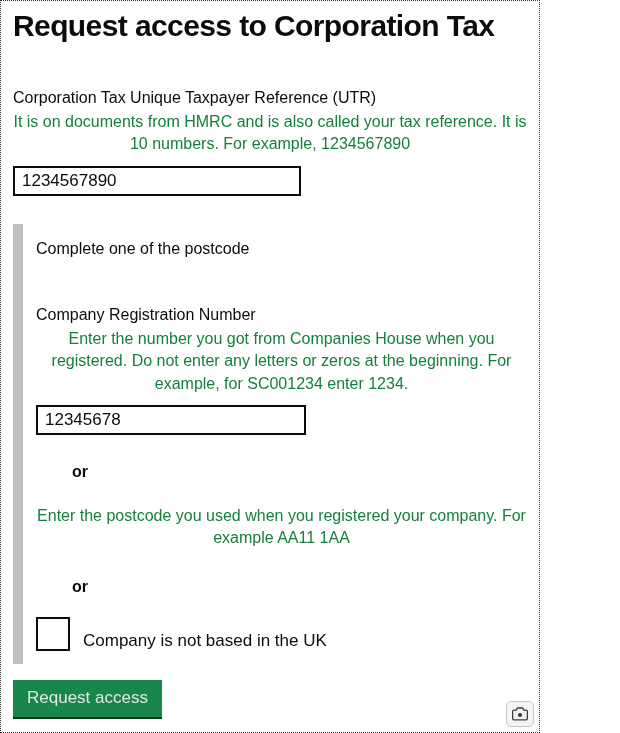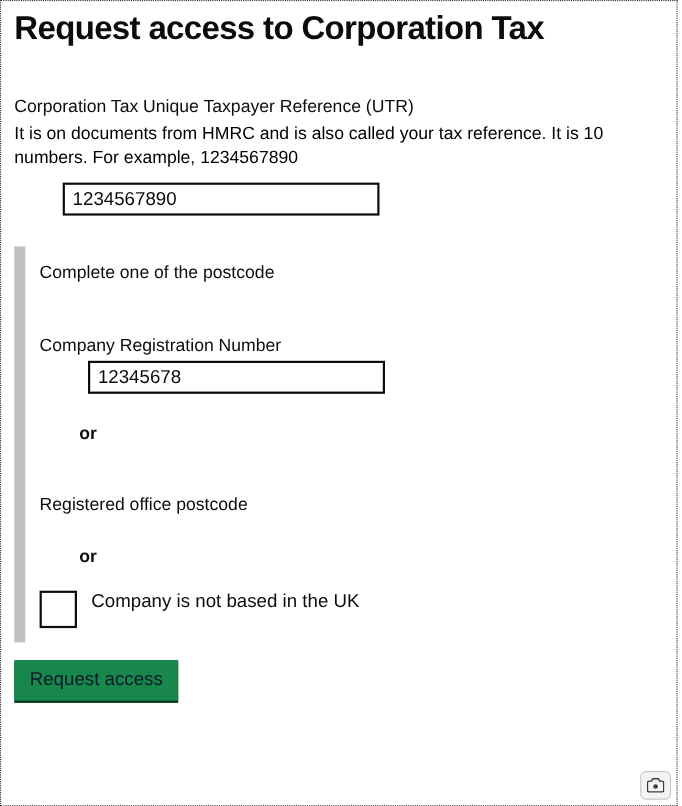--- a/index.html
+++ b/index.html
@@ -1,20 +1,20 @@
 <!DOCTYPE html>
 <html><head>
 <meta charset="utf-8">
 <style>
   * { margin: 0; padding: 0; box-sizing: border-box; }
   html, body { background: #fff; }
   body { font-family: "Liberation Sans", "DejaVu Sans", sans-serif; color: #0b0c0c; }
 
   .page {
-    width: 616px;
+    width: 540px;
     height: 733px;
     border: 1px dotted #2b2b2b;
     background: #fff;
     position: relative;
     padding: 6px 12px 0 12px;
     overflow: hidden;
   }
 
   .page-title {
     font-size: 30px;
@@ -27,38 +27,38 @@
   .form-label {
     font-size: 16px;
     line-height: 1.25;
     margin-bottom: 3px;
     margin-top: 46px;
   }
 
   .form-hint {
     font-size: 16px;
     line-height: 1.4;
-    color: #000000;
+    color: #15803d;
     margin-bottom: 10px;
+    text-align: center;
   }
 
   .hint-utr { max-width: 566px; }
   .hint-narrow { max-width: 516px; }
 
   .text-input {
     display: block;
     height: 30px;
     border: 2px solid #0b0c0c;
     border-radius: 0;
     font-family: inherit;
     font-size: 17px;
     color: #0b0c0c;
     padding: 0 7px;
     background: #fff;
-    margin-left: 44px;
   }
   .input-utr { width: 288px; }
   .input-inner { width: 270px; }
 
   .conditional-group {
     margin-top: 28px;
     border-left: 10px solid #bfc1c3;
     padding: 15px 0 13px 13px;
   }
 
@@ -72,21 +72,21 @@
   .or-divider {
     font-size: 16px;
     font-weight: bold;
     margin-top: 28px;
     margin-left: 36px;
   }
 
   .checkbox-row {
     margin-top: 21px;
     display: flex;
-    align-items: flex-start;
+    align-items: flex-end;
   }
 
   .checkbox-box {
     width: 34px;
     height: 34px;
     border: 2px solid #0b0c0c;
     background: #fff;
     flex: 0 0 auto;
     cursor: pointer;
   }
@@ -94,21 +94,21 @@
   .checkbox-label {
     font-size: 17px;
     margin-left: 13px;
   }
 
   .submit-button {
     margin-top: 16px;
     display: inline-block;
     border: none;
     background: #17874b;
-    color: #0f172a;
+    color: #e5e5e5;
     font-family: inherit;
     font-size: 17px;
     padding: 8px 14px 9px 14px;
     box-shadow: 0 2px 0 #003618;
     cursor: pointer;
   }
 
   .camera-button {
     position: absolute;
     right: 5px;
@@ -136,27 +136,28 @@
     <div class="form-hint hint-utr">It is on documents from HMRC and is also called your tax reference. It is 10 numbers. For example, 1234567890</div>
     <input class="text-input input-utr" type="text" value="1234567890" style="">
   </div>
 
   <div class="conditional-group">
 
     <div class="group-legend">Complete one of the postcode</div>
 
     <div class="sub-group">
       <div class="form-label">Company Registration Number</div>
+      <div class="form-hint hint-narrow">Enter the number you got from Companies House when you registered. Do not enter any letters or zeros at the beginning. For example, for SC001234 enter 1234.</div>
       <input class="text-input input-inner" type="text" value="12345678" style="">
     </div>
 
     <div class="or-divider">or</div>
 
     <div class="sub-group">
-      <div class="form-label">Registered office postcode</div>
+      <div class="form-hint hint-narrow">Enter the postcode you used when you registered your company. For example AA11 1AA</div>
     </div>
 
     <div class="or-divider">or</div>
 
     <div class="checkbox-row">
       <div class="checkbox-box"></div>
       <div class="checkbox-label">Company is not based in the UK</div>
     </div>
 
   </div>

